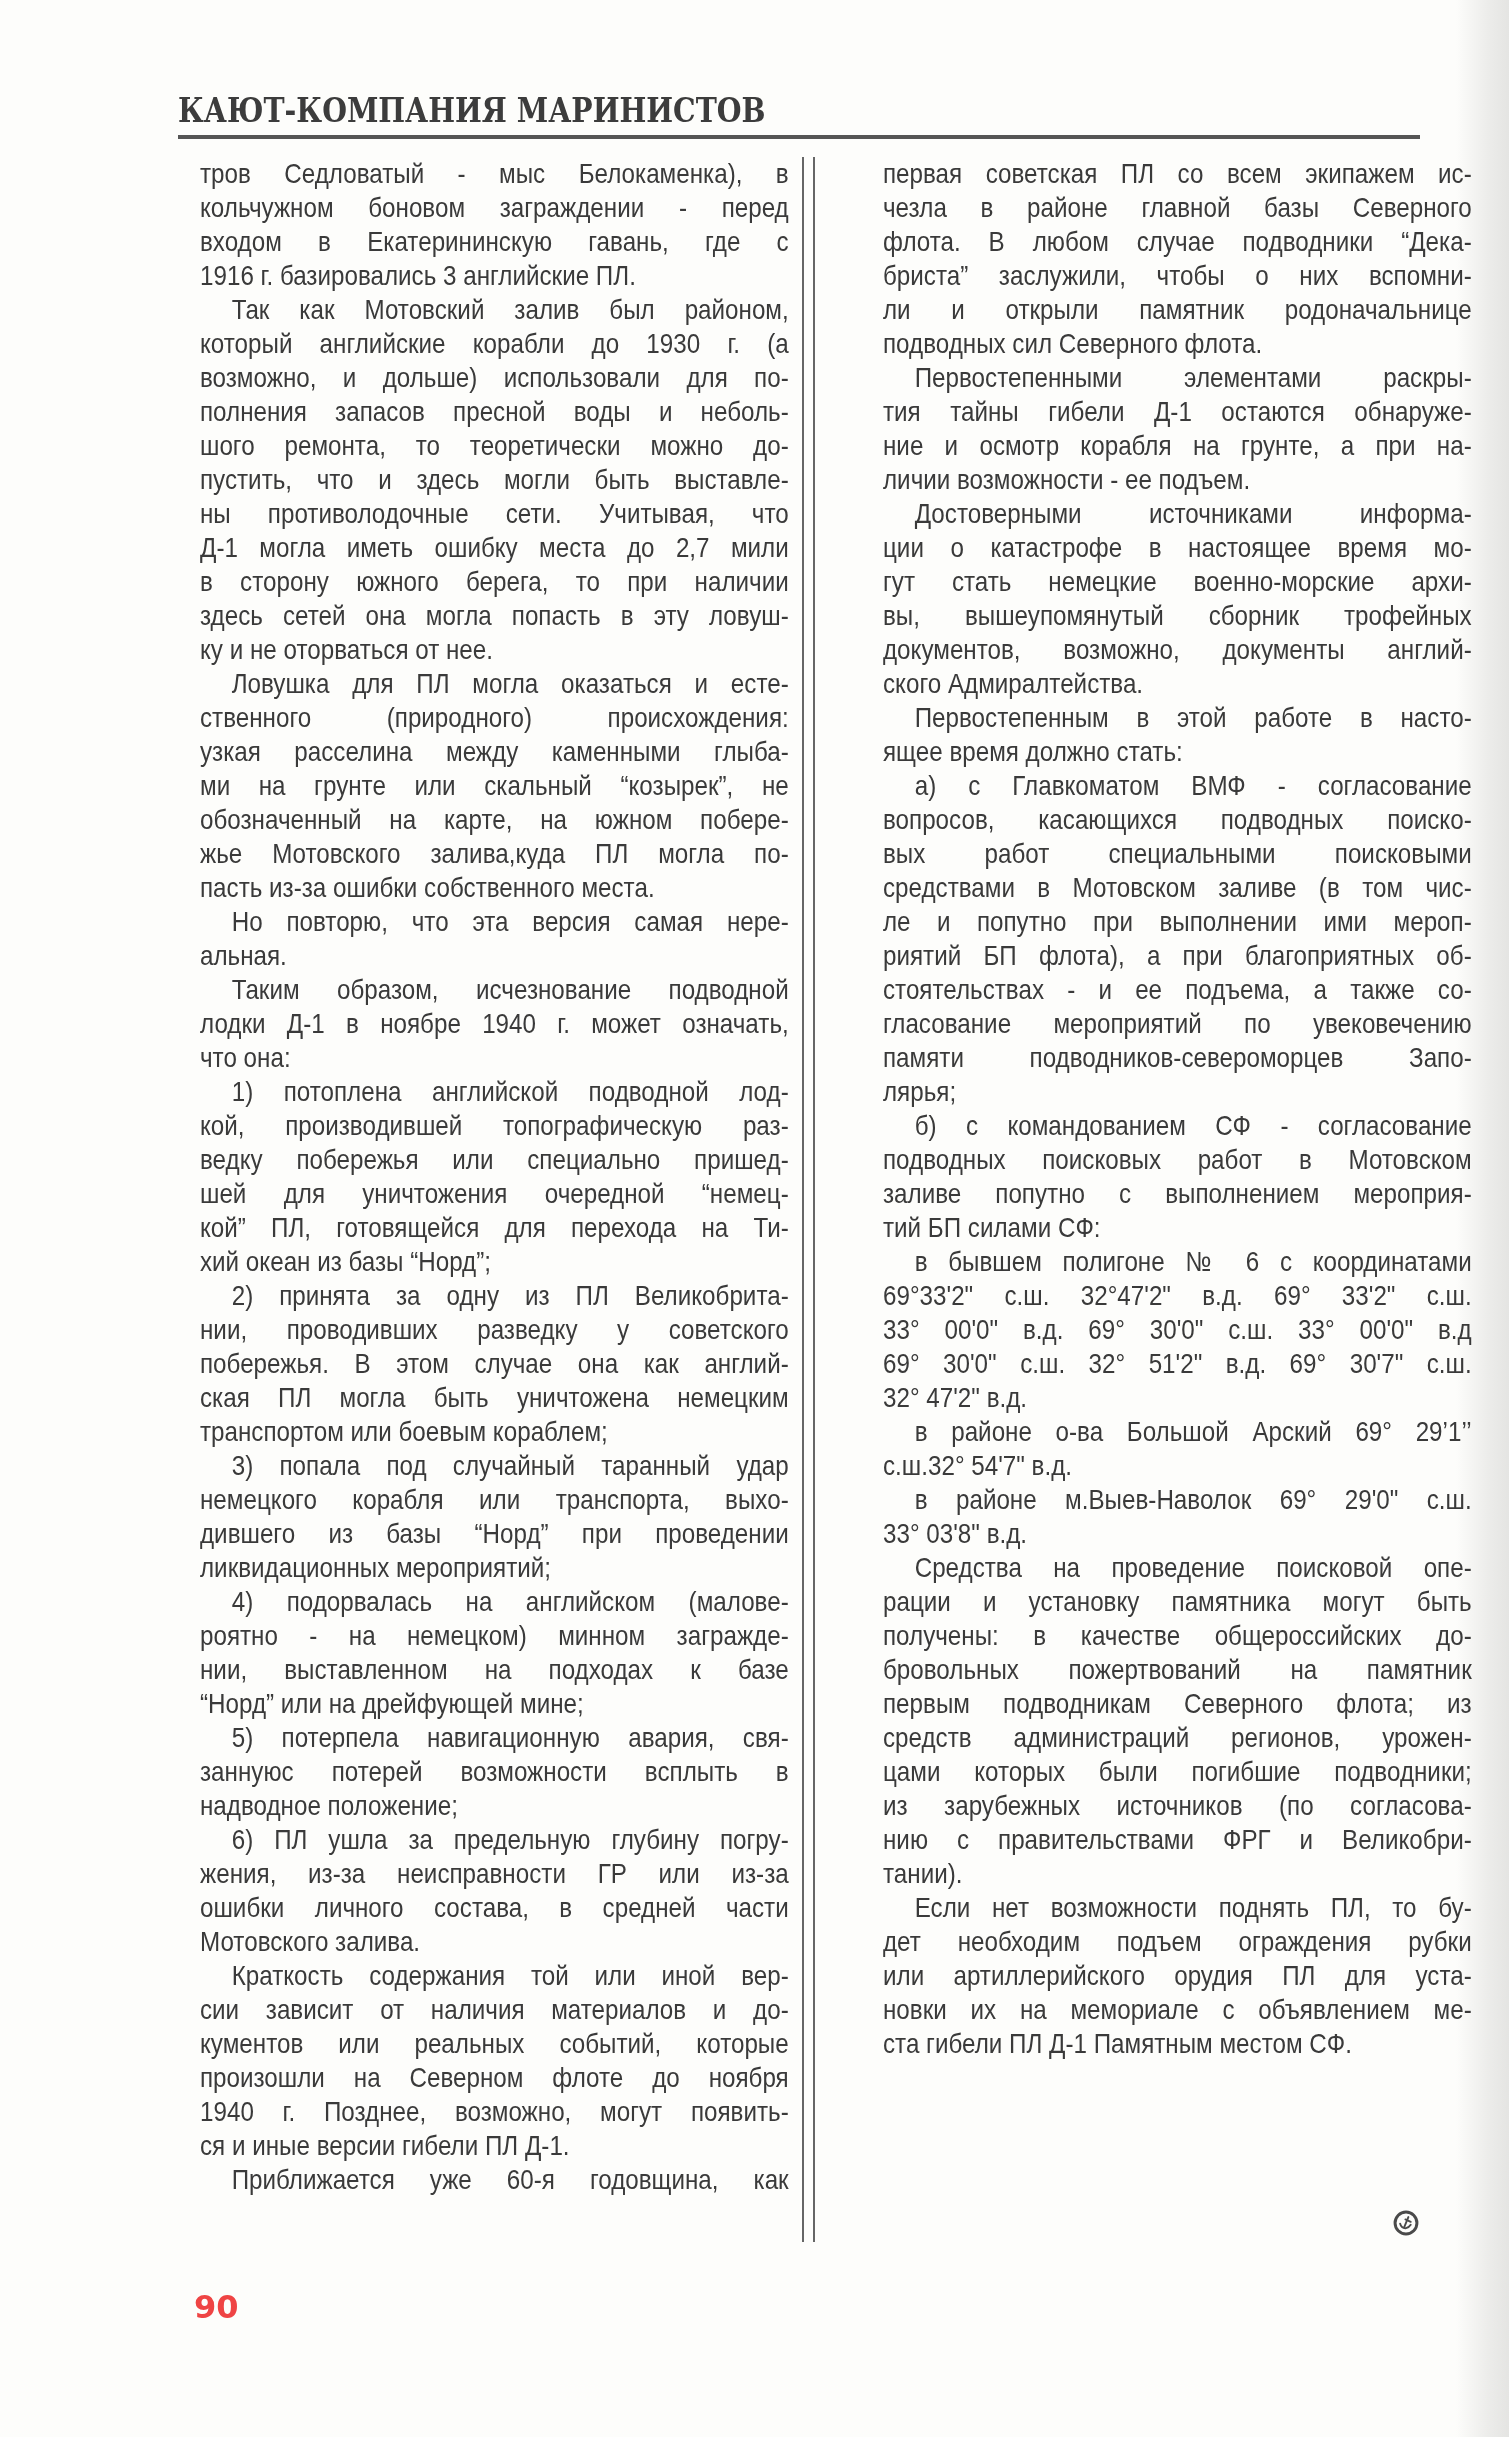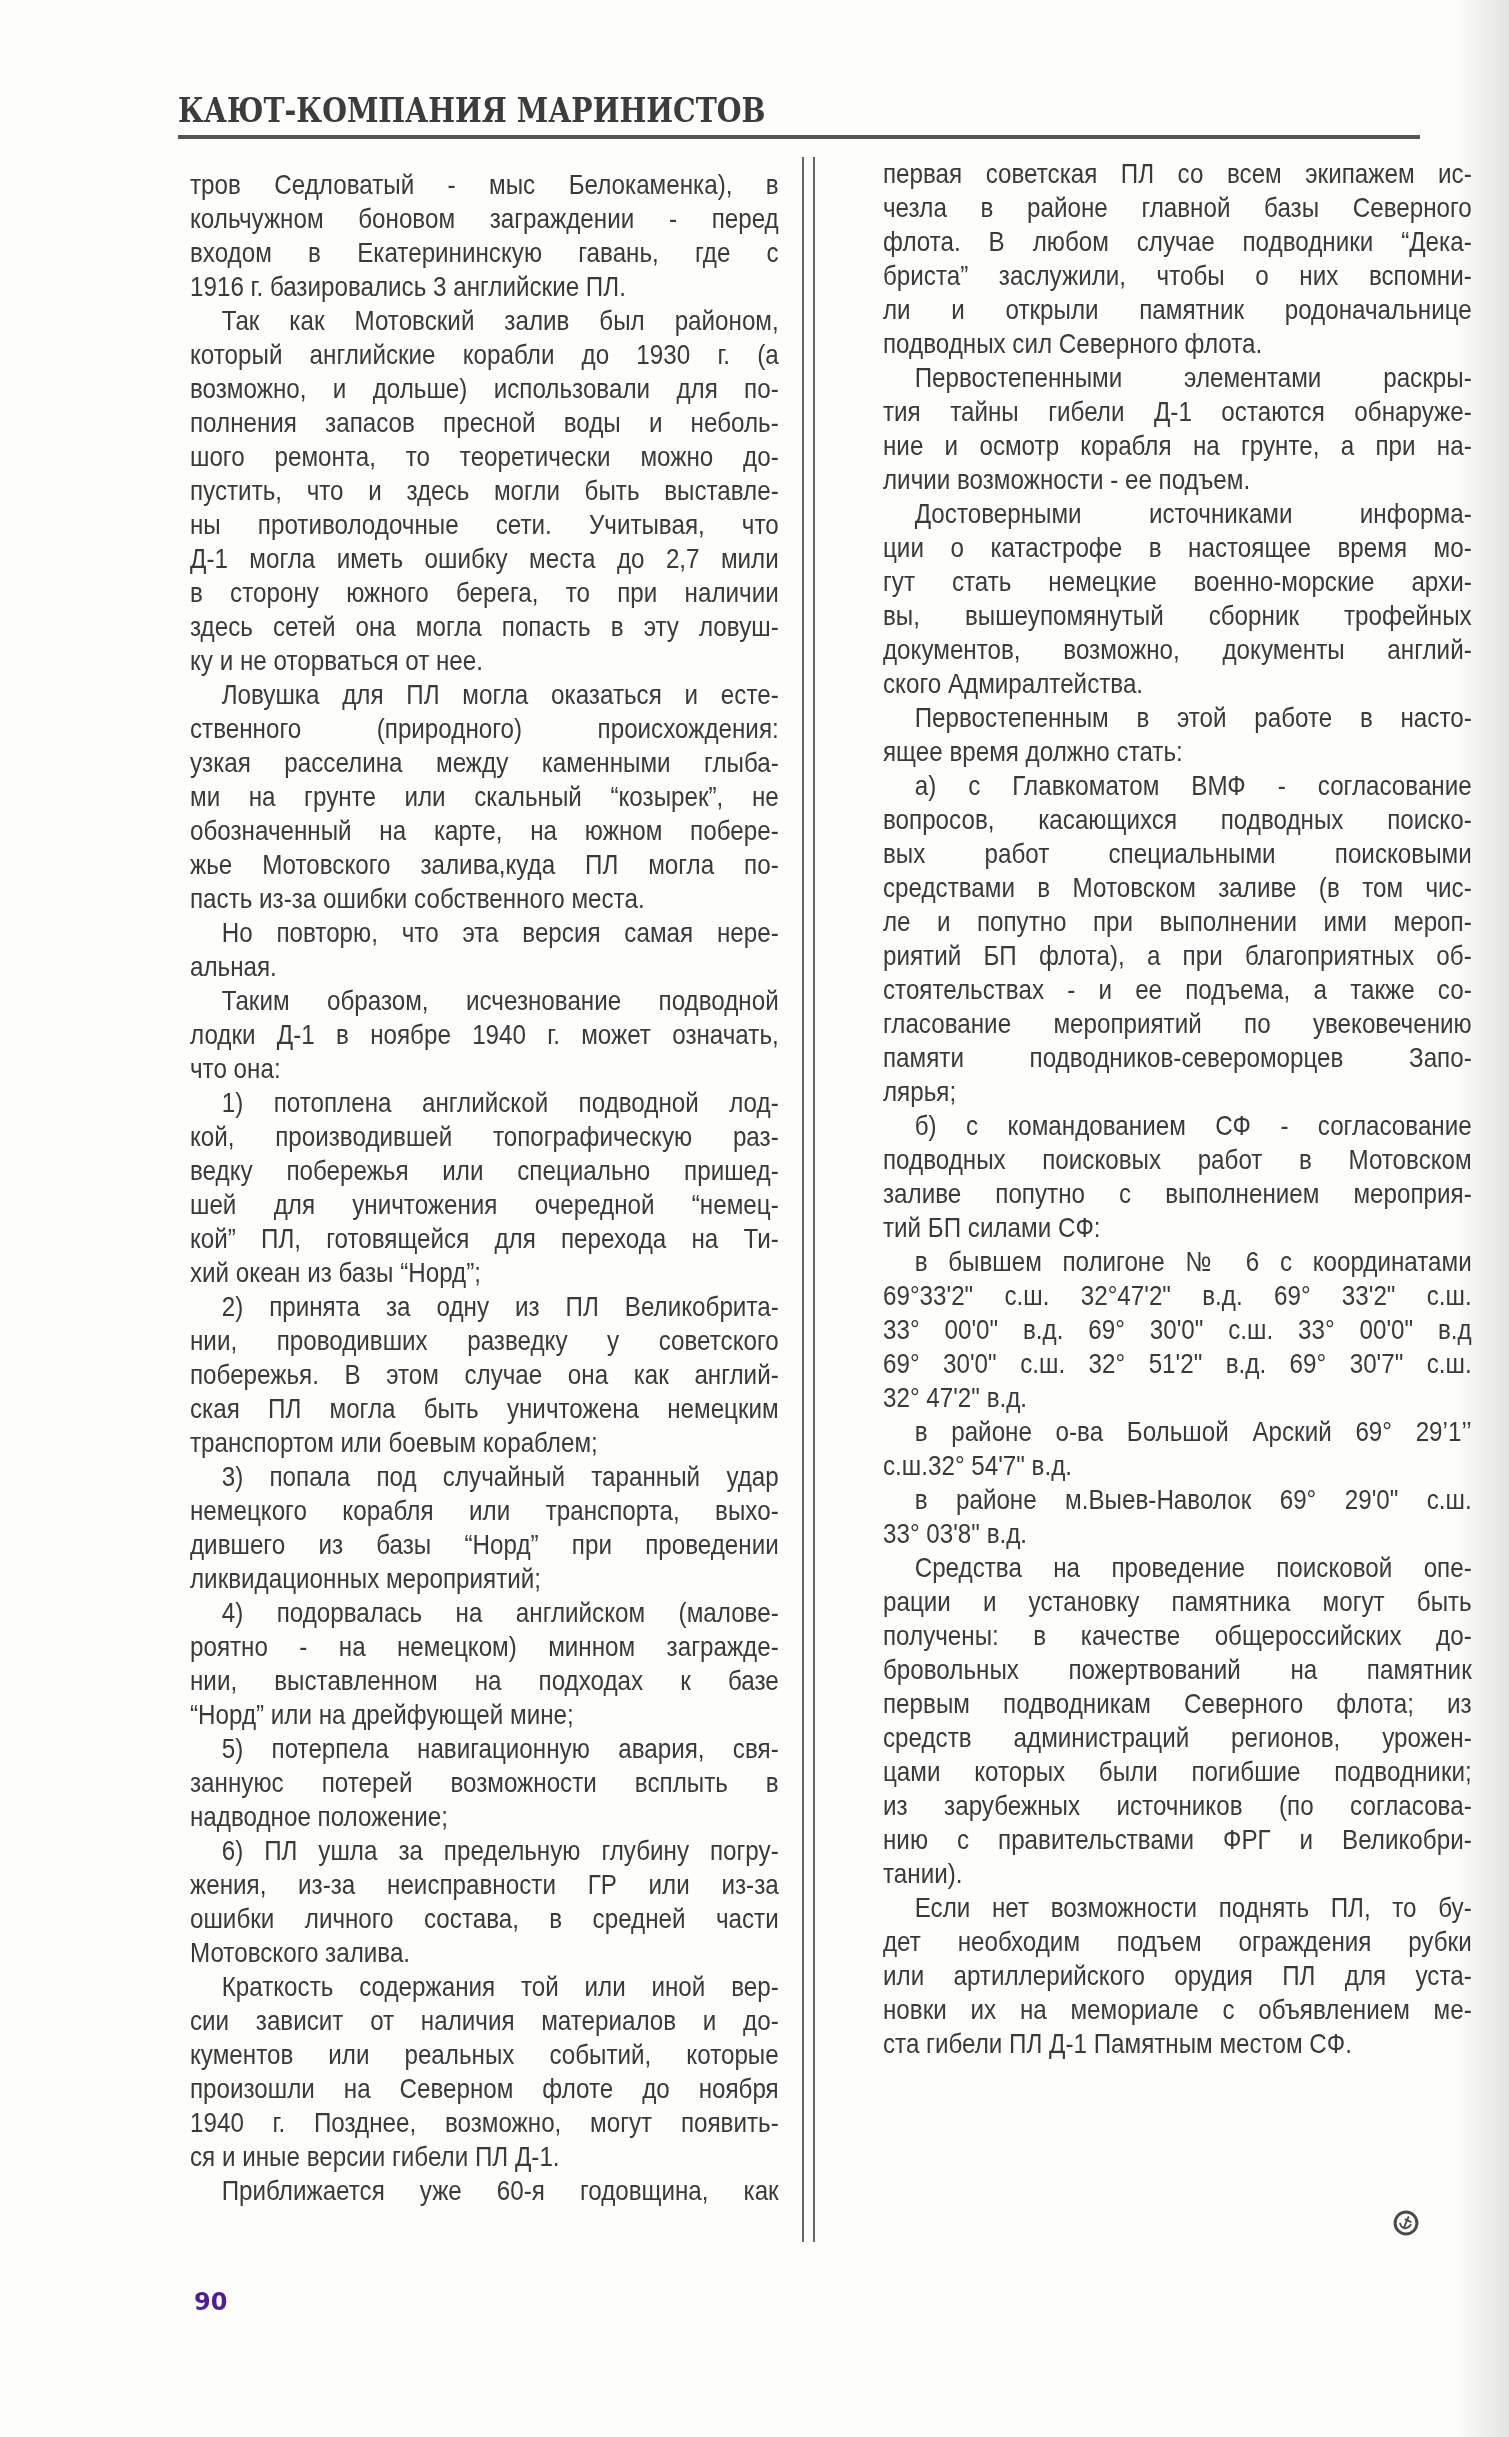--- a/index.html
+++ b/index.html
@@ -21,35 +21,35 @@
     white-space: nowrap;
   }
   .header-rule {
     position: absolute; left: 178px; top: 135px; width: 1242px; height: 3.6px;
     background: #555;
   }
   .col-divider {
     position: absolute; top: 157px; height: 2085px; width: 1.8px; background: #666;
   }
   .column { position: absolute; top: 157px; width: 589px; }
-  .col-left { left: 190px; margin-top: 11px; }
+  .col-left { left: 200px; }
   .col-right { left: 883px; }
   .line {
     height: 34px; line-height: 34px;
     font-size: 27.5px; white-space: nowrap;
     text-align: justify; text-align-last: justify;
     transform: scaleX(0.88); transform-origin: left center;
     width: 669px;
   }
   .line.last { text-align-last: left; }
   .line.indent { padding-left: 36px; box-sizing: border-box; }
   .page-number {
     position: absolute; left: 194px; top: 2288px;
-    font-family: "DejaVu Sans", sans-serif; font-weight: bold; font-size: 24px;
-    color: #4c1d95;
+    font-family: "DejaVu Sans", sans-serif; font-weight: bold; font-size: 32px;
+    color: #ef4444;
   }
   .anchor-badge {
     position: absolute; left: 1393px; top: 2210px; width: 26px; height: 26px;
   }
 </style>
 </head>
 <body>
 
 <div class="scan-edge"></div>
 

